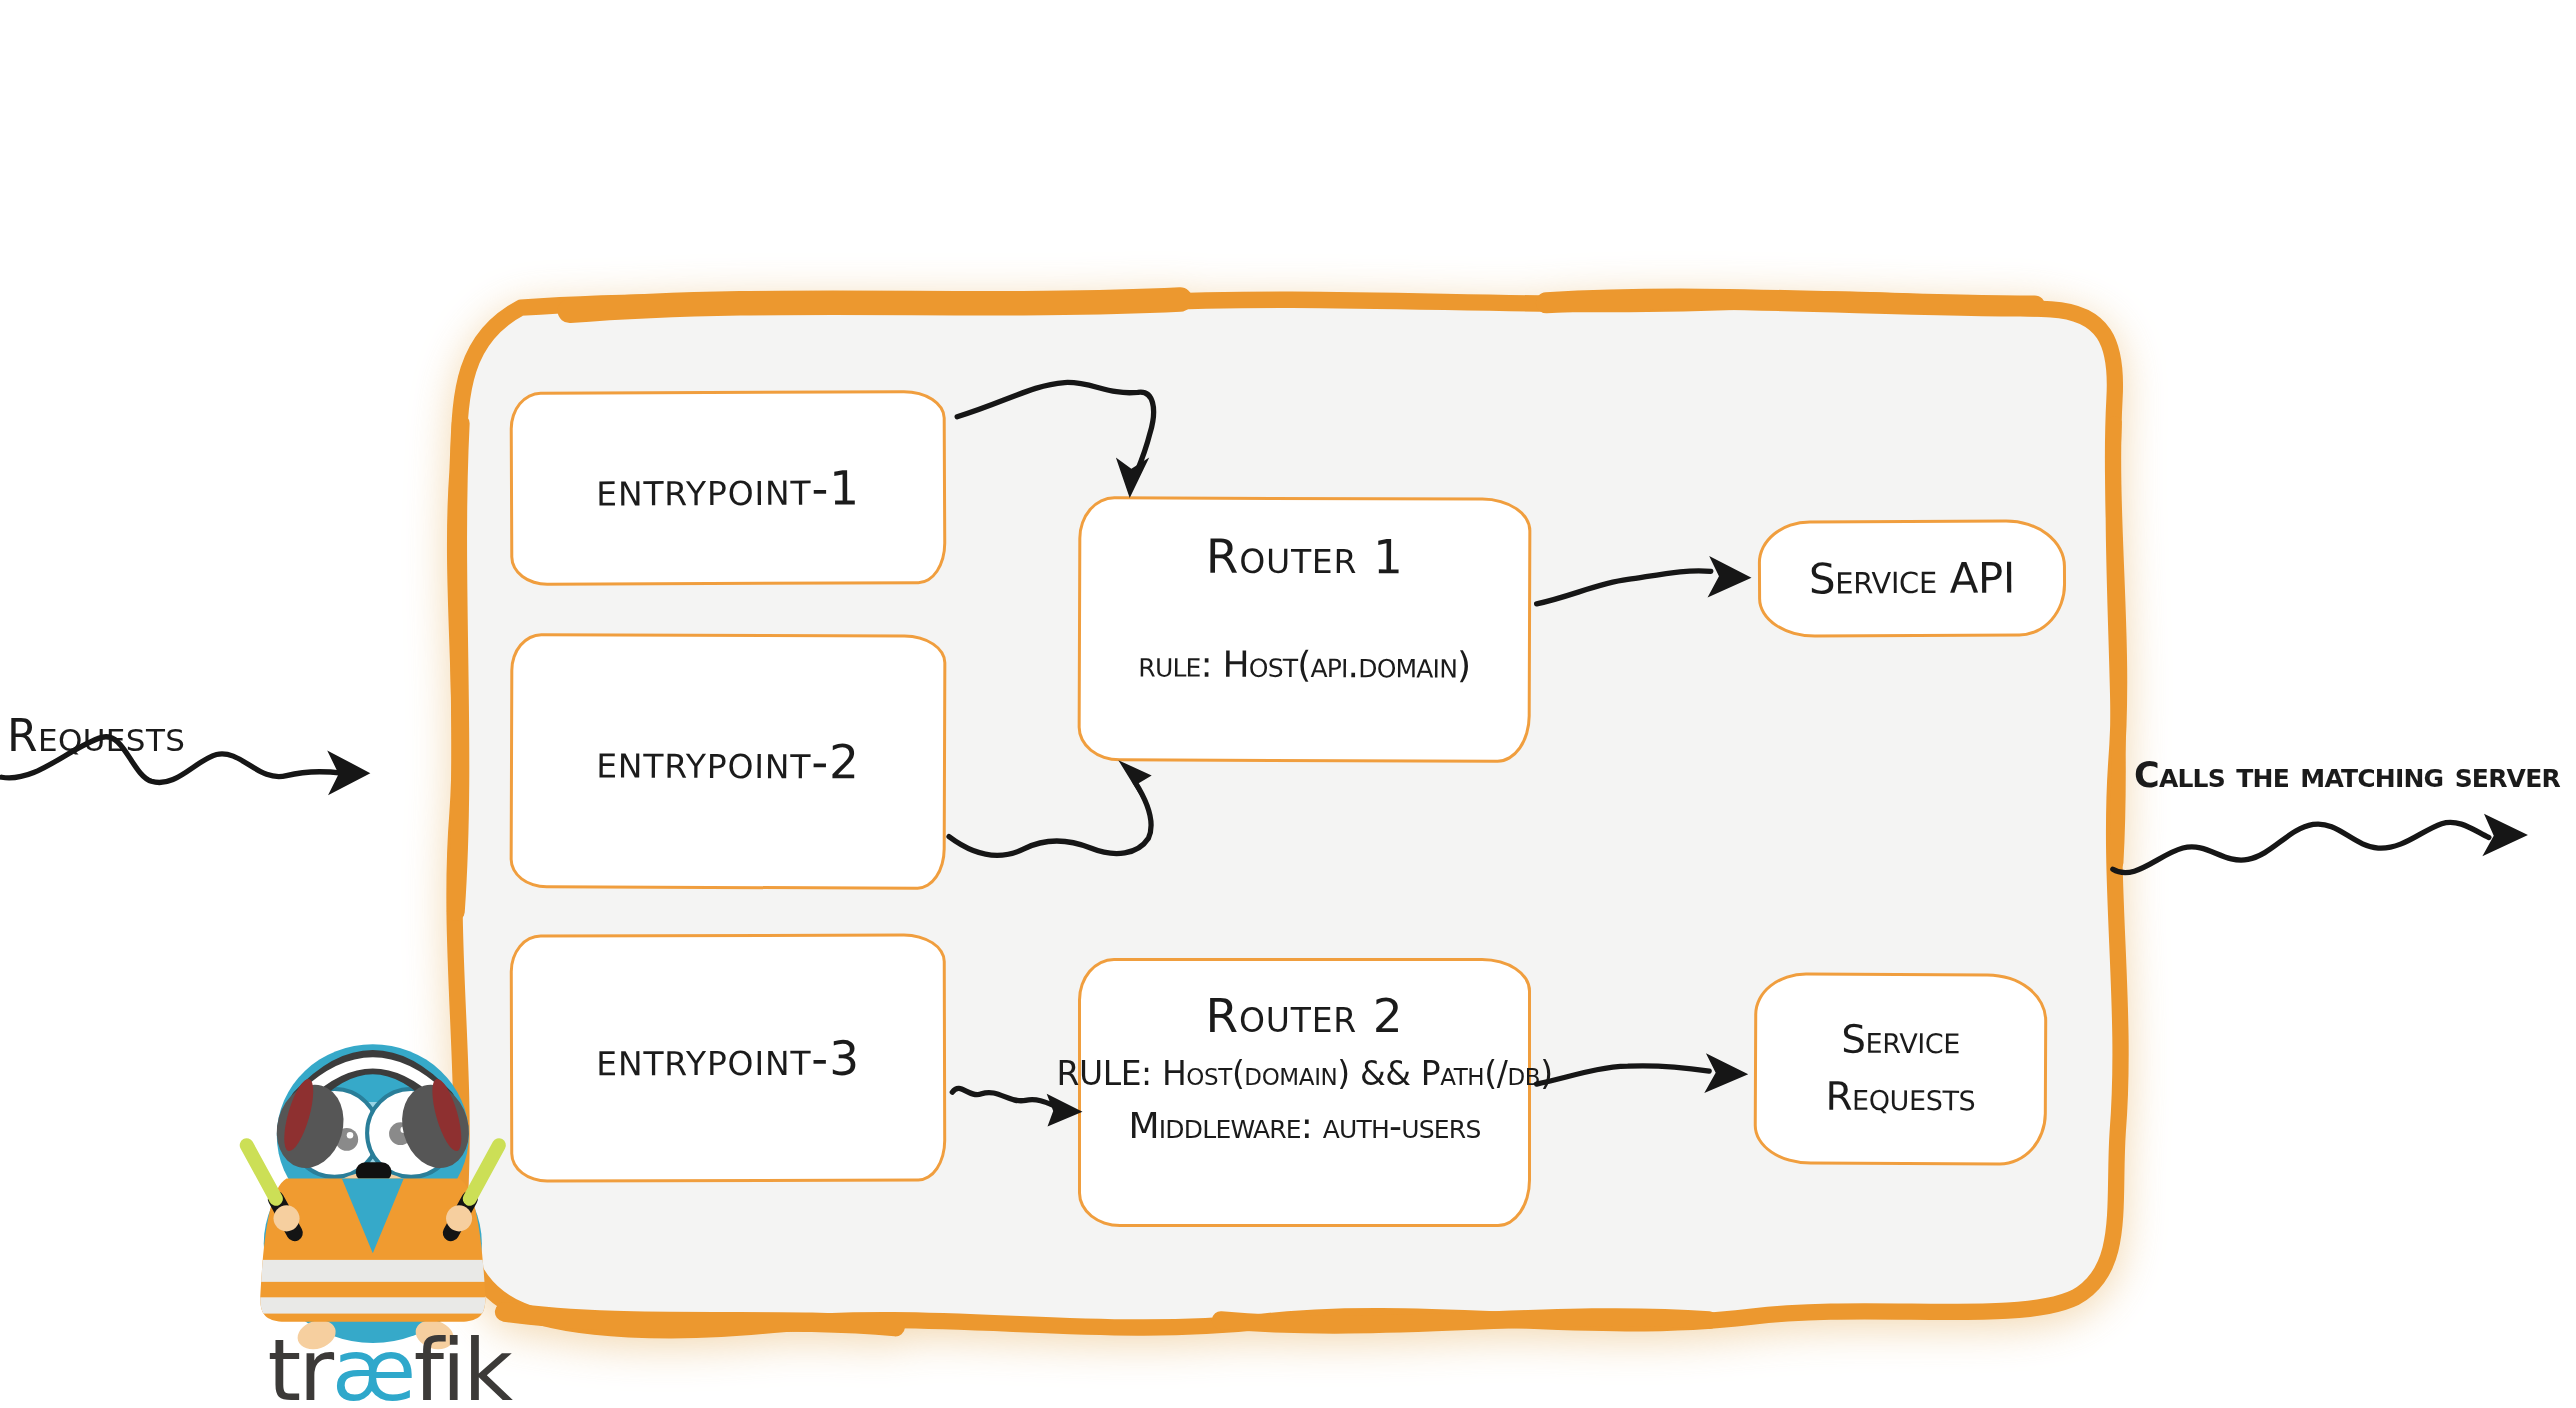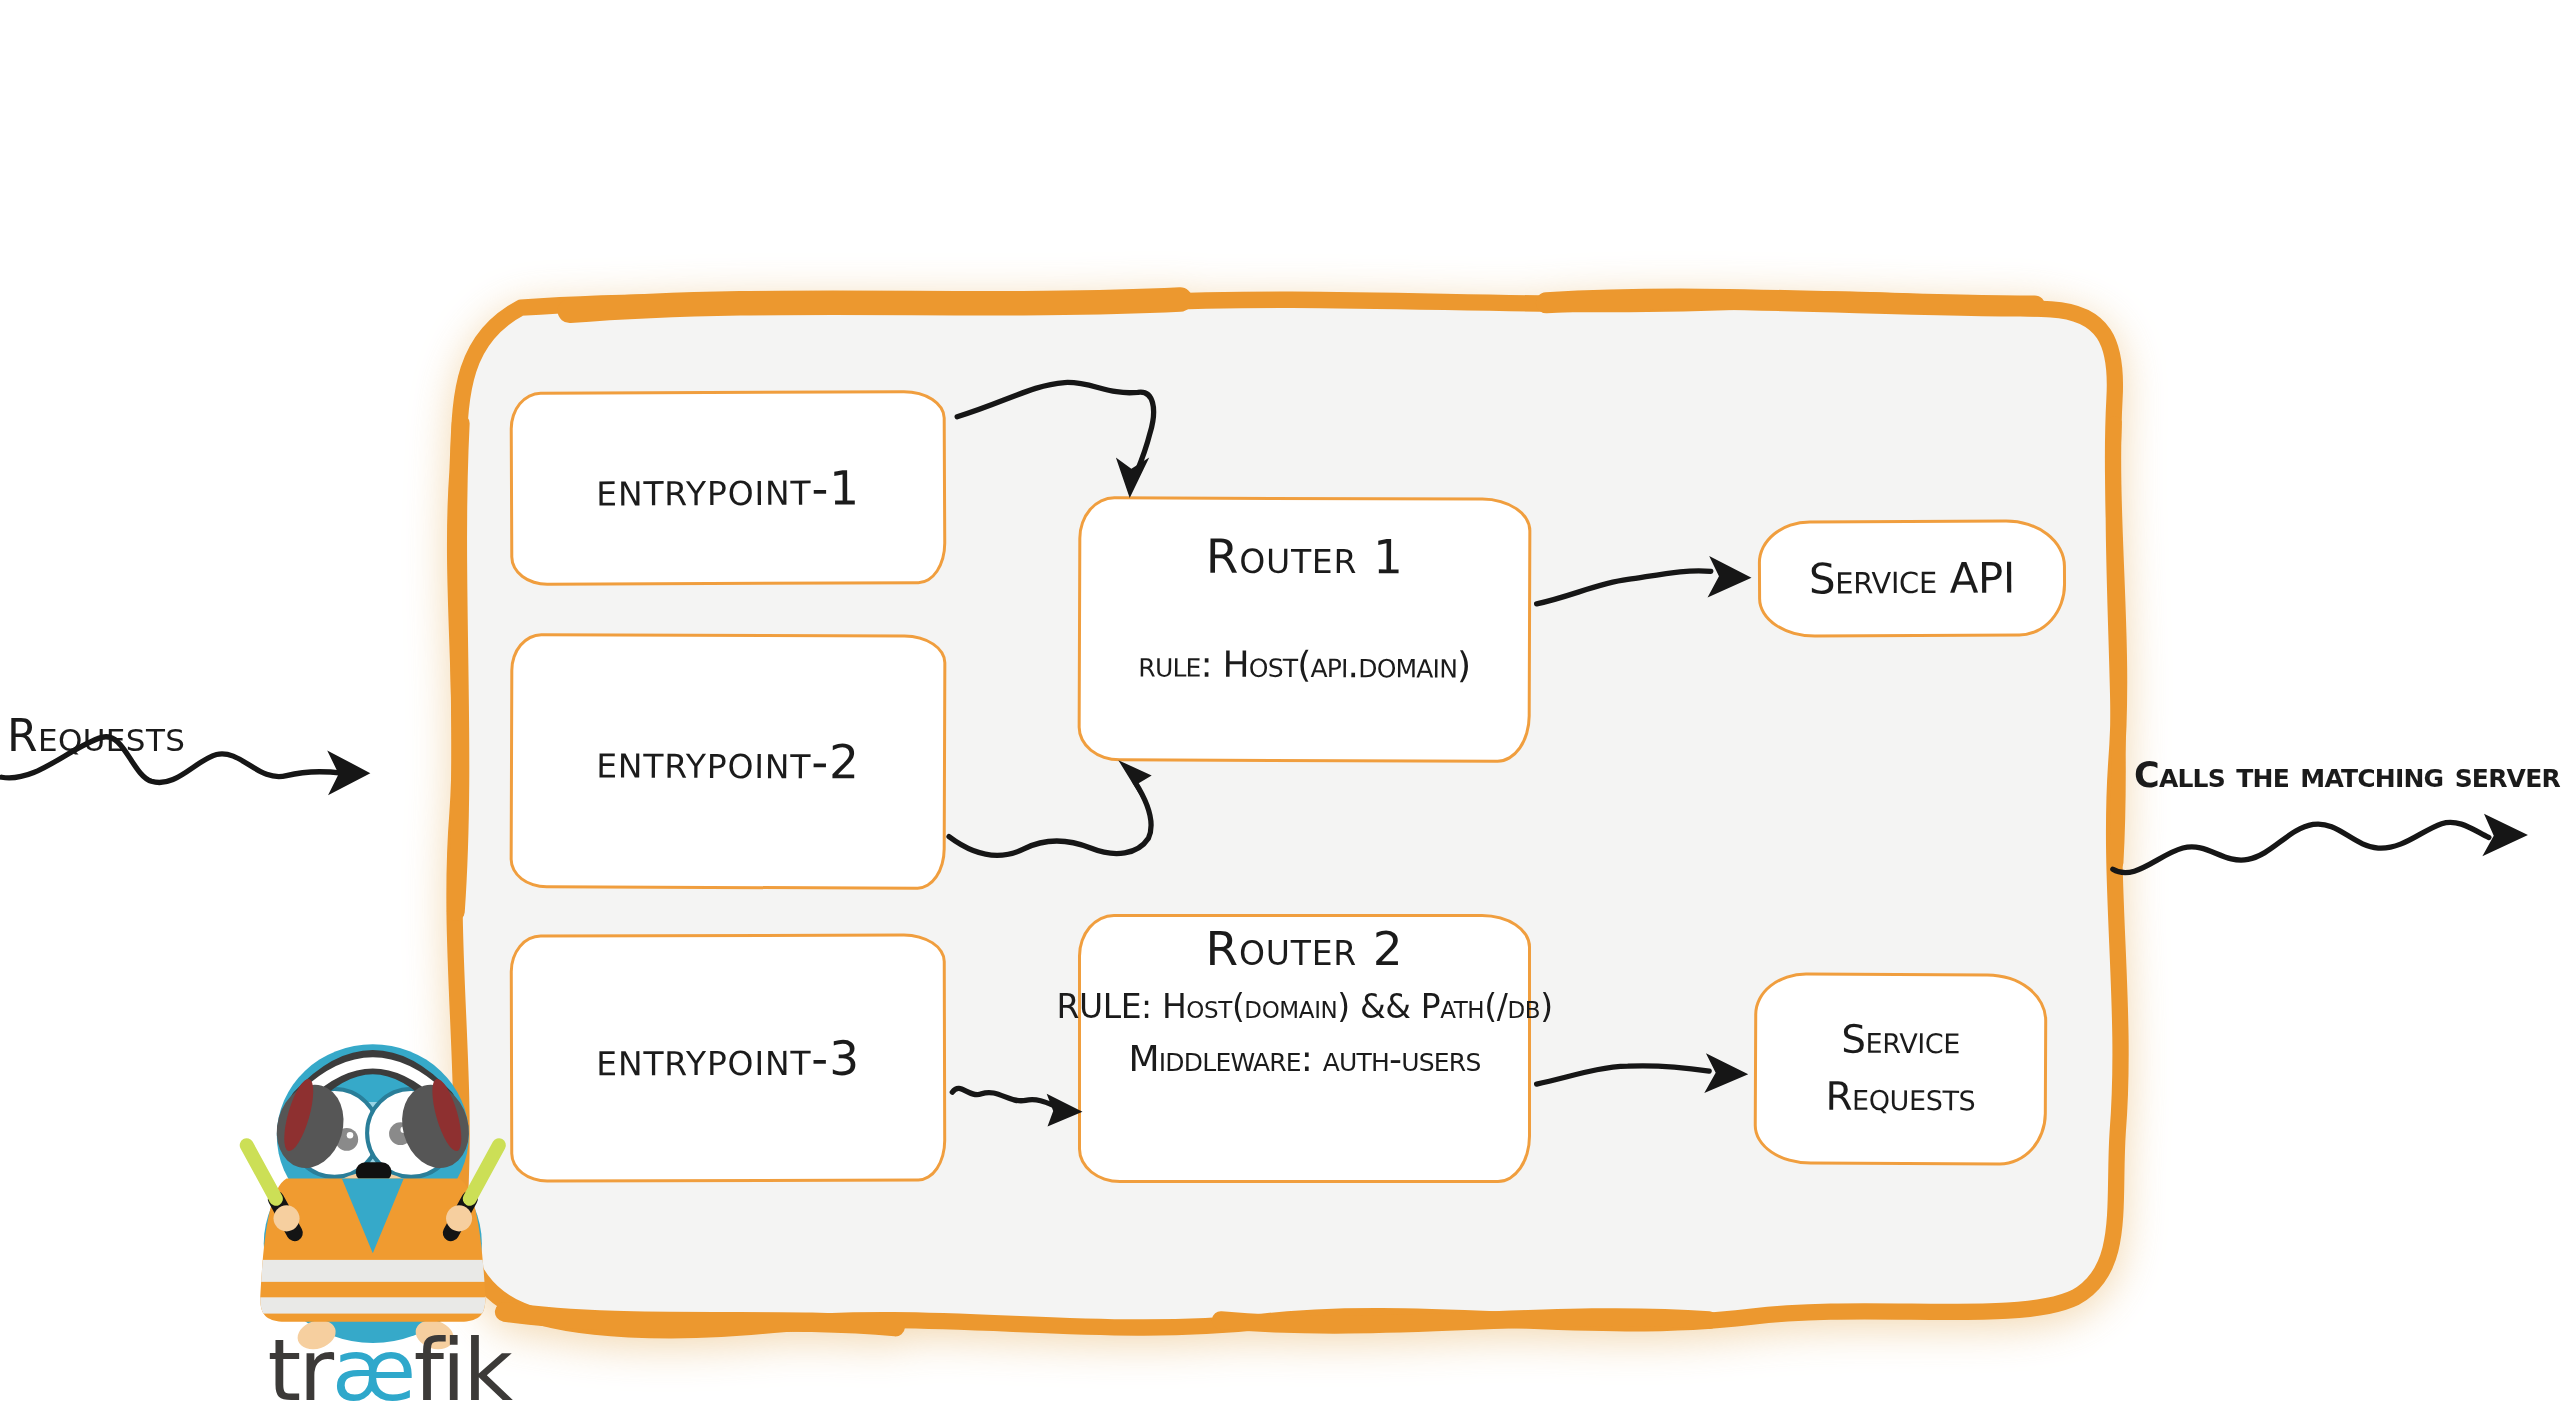--- a/index.html
+++ b/index.html
@@ -82,21 +82,21 @@
     <div class="lbl sc">entrypoint-2</div>
   </div>
   <div class="node ep" style="left:510px;top:934px;width:436px;height:248px;transform:rotate(-0.15deg);">
     <div class="lbl sc">entrypoint-3</div>
   </div>
 
   <div class="node router" style="left:1078px;top:497px;width:453px;height:265px;padding-top:29px;gap:60px;transform:rotate(0.2deg);">
     <div class="r-title sc">Router 1</div>
     <div class="r-line sc">rule: Host(api.domain)</div>
   </div>
-  <div class="node router" style="left:1078px;top:914px;width:453px;height:269px;padding-top:4px;gap:11.4px;transform:rotate(-0.2deeg);">
+  <div class="node router" style="left:1078px;top:958px;width:453px;height:269px;padding-top:27px;gap:11.4px;transform:rotate(-0.2deeg);">
     <div class="r-title sc">Router 2</div>
     <div class="r-line small sc">RULE: Host(domain) &amp;&amp; Path(/db)</div>
     <div class="r-line sc">Middleware: auth-users</div>
   </div>
 
   <div class="node service" style="left:1758px;top:520px;width:308px;height:117px;transform:rotate(-0.3deg);">
     <div class="lbl sc">Service API</div>
   </div>
   <div class="node service" style="left:1754px;top:973px;width:293px;height:192px;transform:rotate(0.25deg);">
     <div class="lbl2 sc">Service</div>

